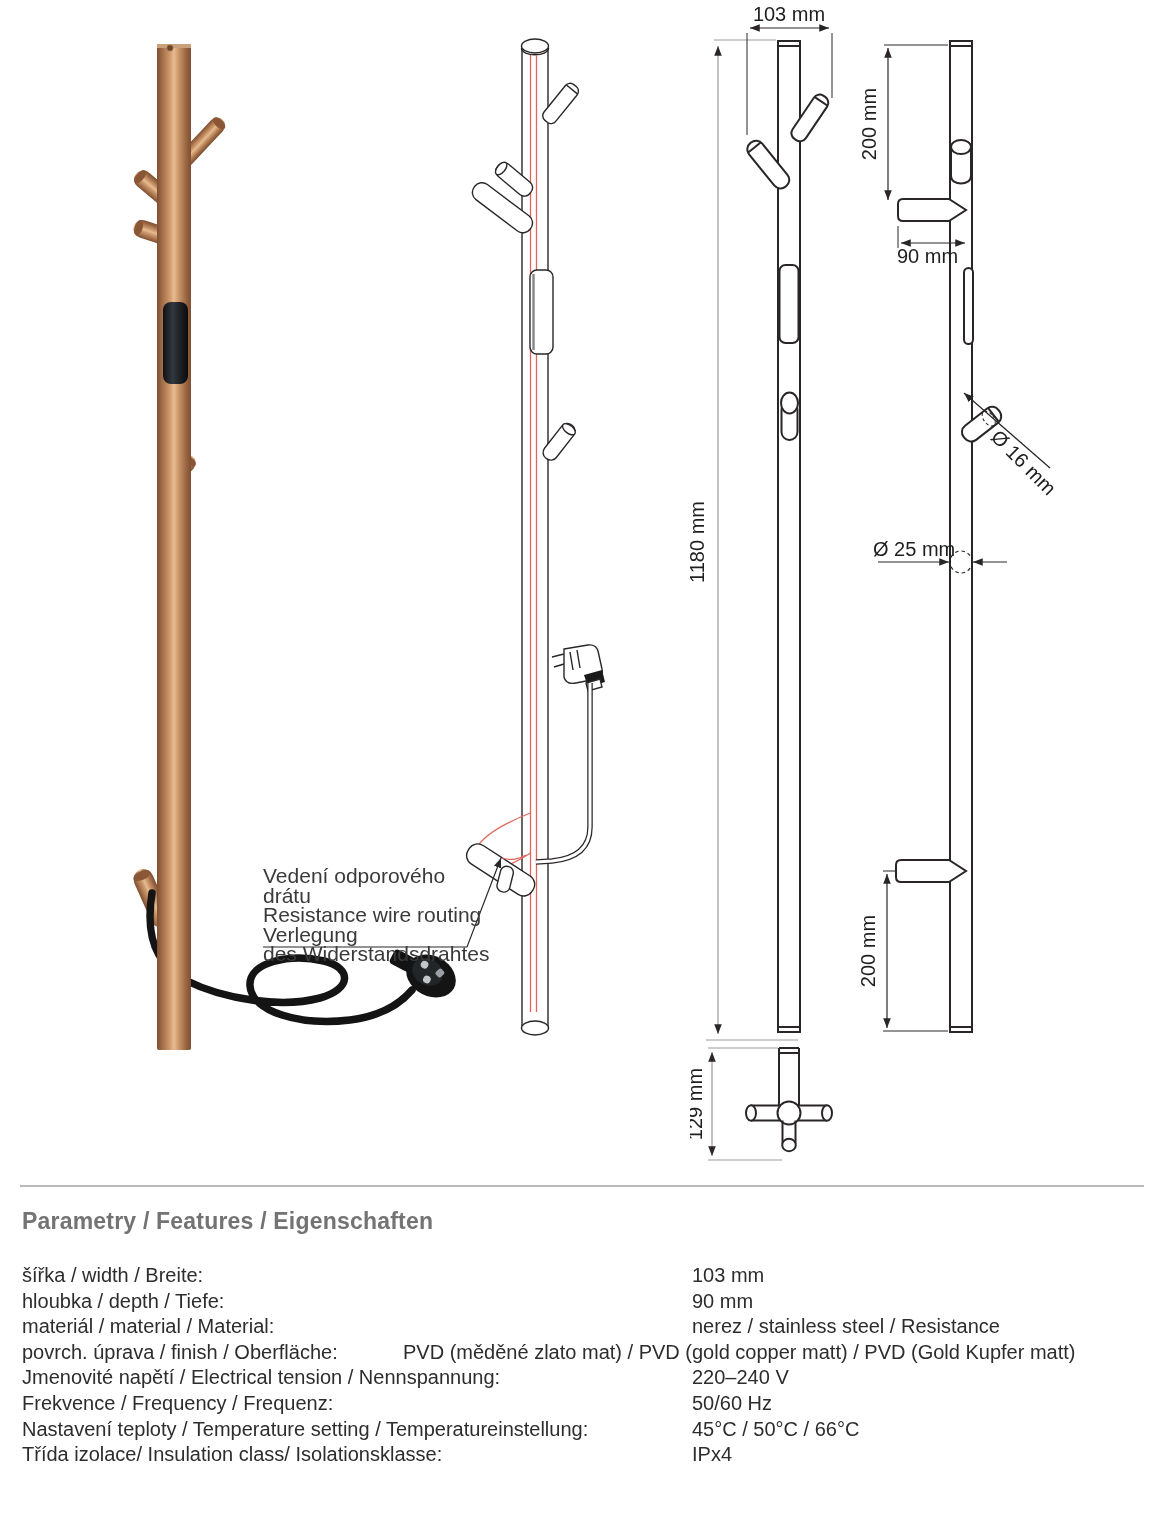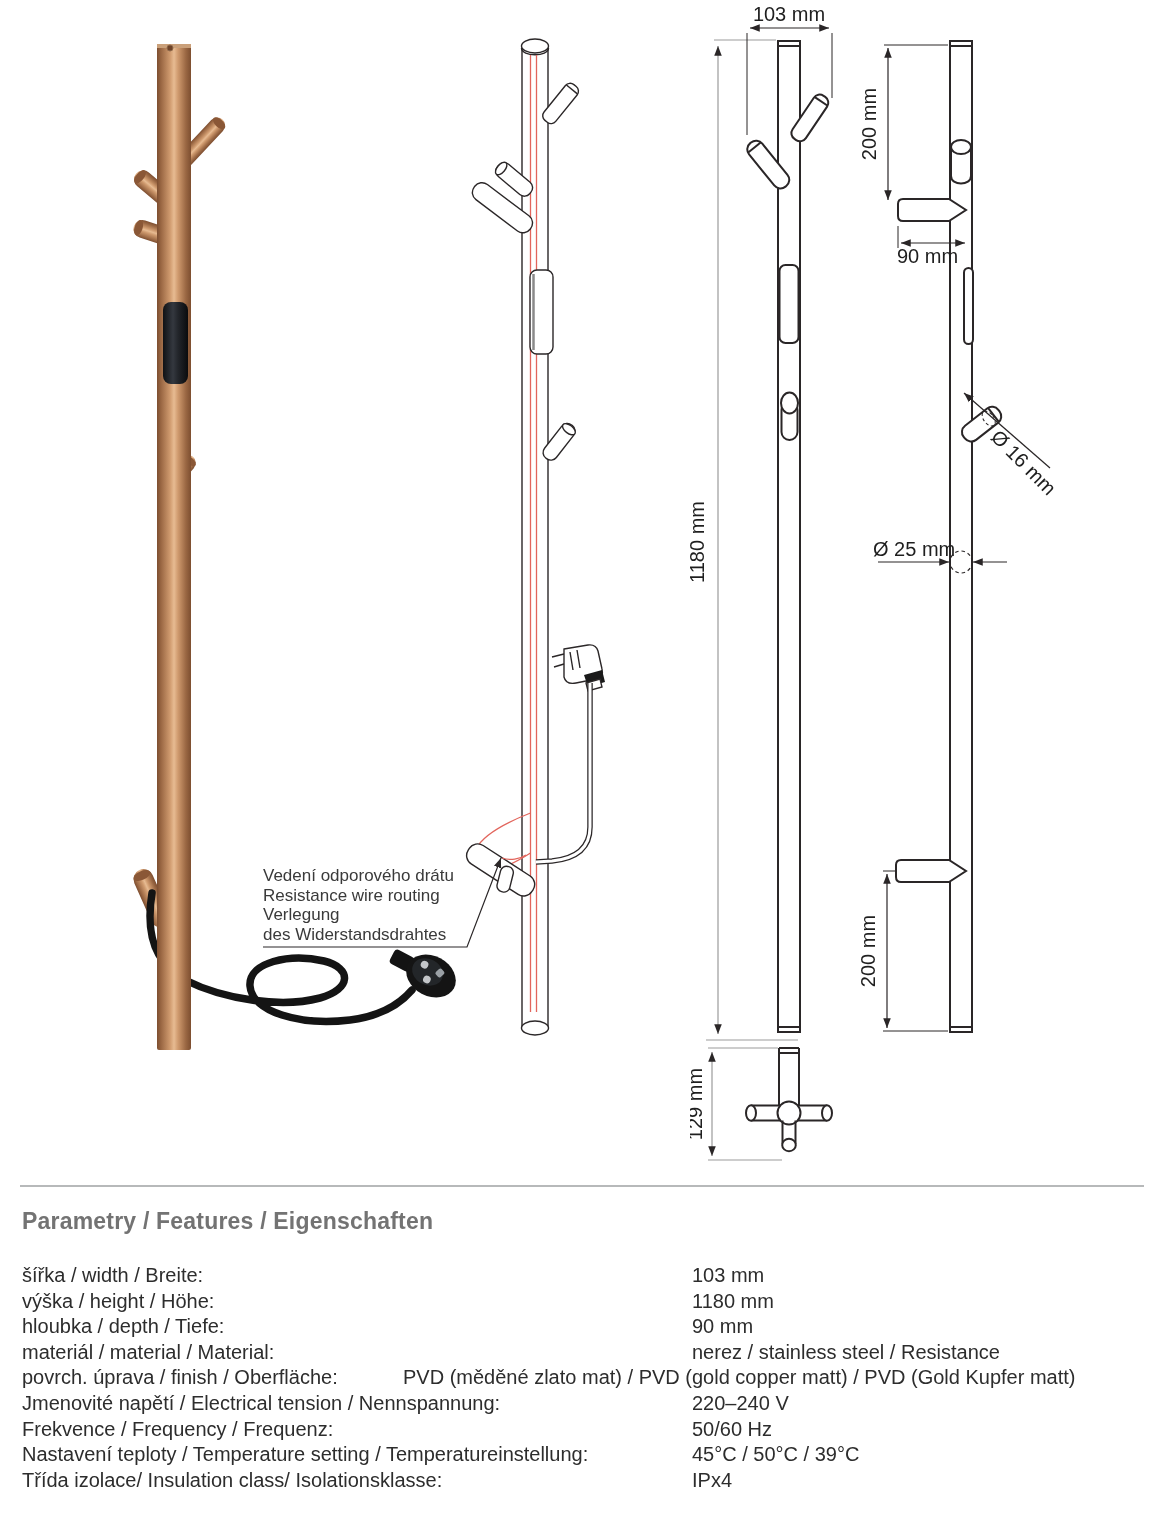--- a/index.html
+++ b/index.html
@@ -10,21 +10,21 @@
   .part{fill:#fff;stroke:#2a2627;stroke-width:2;}
   .part-t{fill:#fff;stroke:#2b2728;stroke-width:1.4;}
   .dim{stroke:#2a2627;stroke-width:1.2;fill:none;}
   .ext{stroke:#2a2627;stroke-width:1;fill:none;}
   .dimg{stroke:#9b9b9b;stroke-width:1.2;fill:none;}
   .extg{stroke:#9b9b9b;stroke-width:1;fill:none;}
   .outl{stroke:#2a2627;stroke-width:2;fill:none;}
   .outl-t{stroke:#2b2728;stroke-width:1.4;fill:none;}
   .red{stroke:#e2655c;stroke-width:1.3;fill:none;}
   .annotation{position:absolute;left:263px;top:866px;width:230px;
-              font-size:17px;line-height:19.5px;color:#3a3a3a;}
+              font-size:21px;line-height:19.5px;color:#3a3a3a;}
   .divider{position:absolute;top:1185px;left:20px;width:1124px;height:2px;background:#b7b9ba;}
   .p-title{position:absolute;left:22px;top:1208px;margin:0;font-size:23px;font-weight:bold;
            color:#737373;letter-spacing:.2px;}
   .p-rows{position:absolute;left:0;top:1264px;width:1164px;font-size:20px;color:#2d2d2d;}
   .p-row{position:relative;height:25.6px;}
   .p-label{position:absolute;left:22px;white-space:nowrap;}
   .p-value{position:absolute;left:692px;white-space:nowrap;}
   .p-row.wide .p-value{left:403px;}
 </style>
 </head>
@@ -263,24 +263,20 @@
 
   <div class="divider"></div>
   <h1 class="p-title">Parametry / Features / Eigenschaften</h1>
 
   <div class="p-rows">
     <div class="p-row">
       <span class="p-label">šířka / width / Breite:</span>
       <span class="p-value">103 mm</span>
     </div>
     <div class="p-row">
-      <span class="p-label">výška / height / Höhe:</span>
-      <span class="p-value">1180 mm</span>
-    </div>
-    <div class="p-row">
       <span class="p-label">hloubka / depth / Tiefe:</span>
       <span class="p-value">90 mm</span>
     </div>
     <div class="p-row">
       <span class="p-label">materiál / material / Material:</span>
       <span class="p-value">nerez / stainless steel / Resistance</span>
     </div>
     <div class="p-row wide">
       <span class="p-label">povrch. úprava / finish / Oberfläche:</span>
       <span class="p-value">PVD (měděné zlato mat) / PVD (gold copper matt) / PVD (Gold Kupfer matt)</span>
@@ -288,21 +284,21 @@
     <div class="p-row">
       <span class="p-label">Jmenovité napětí / Electrical tension / Nennspannung:</span>
       <span class="p-value">220–240 V</span>
     </div>
     <div class="p-row">
       <span class="p-label">Frekvence / Frequency / Frequenz:</span>
       <span class="p-value">50/60 Hz</span>
     </div>
     <div class="p-row">
       <span class="p-label">Nastavení teploty / Temperature setting / Temperatureinstellung:</span>
-      <span class="p-value">45°C / 50°C / 39°C</span>
+      <span class="p-value">45°C / 50°C / 66°C</span>
     </div>
     <div class="p-row">
       <span class="p-label">Třída izolace/ Insulation class/ Isolationsklasse:</span>
       <span class="p-value">IPx4</span>
     </div>
   </div>
 
 </div>
 
 </body></html>

